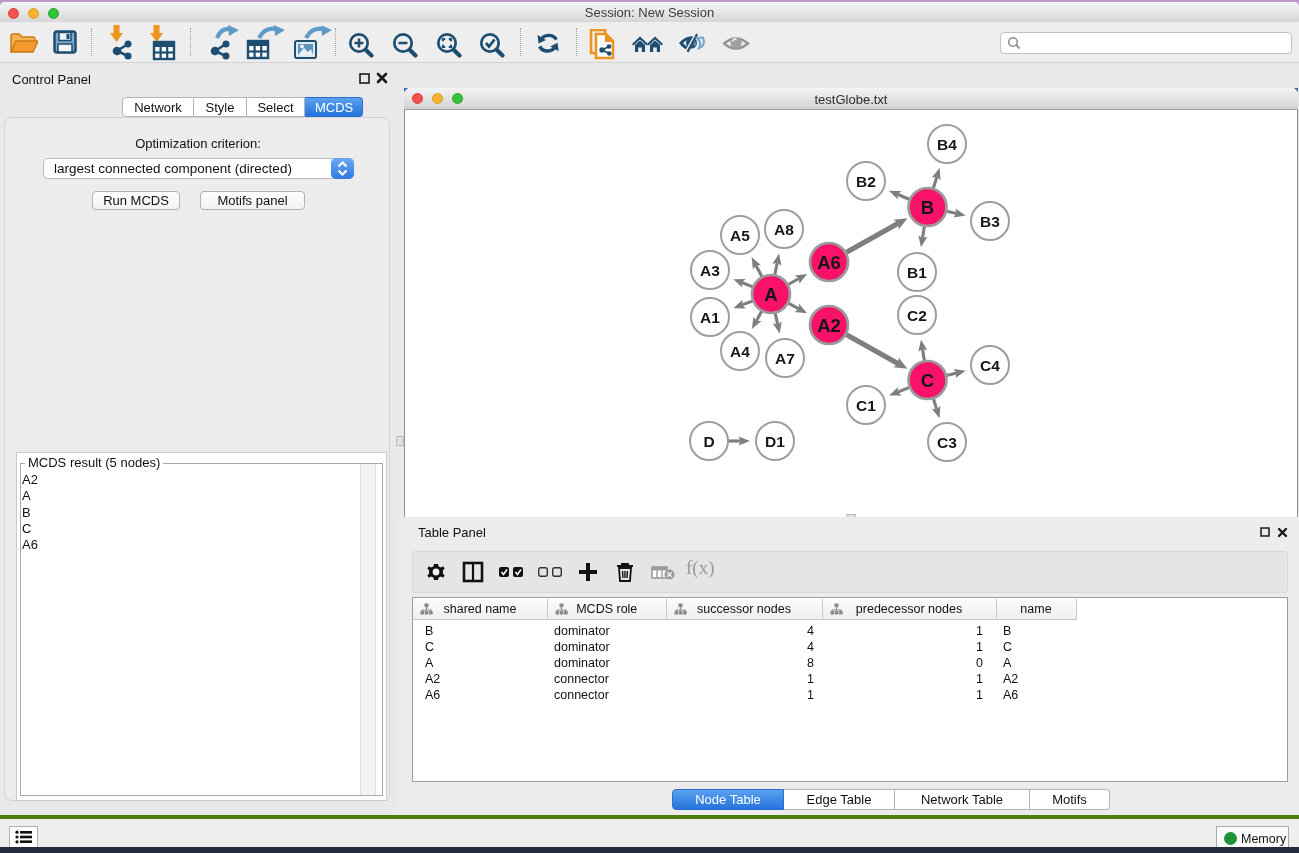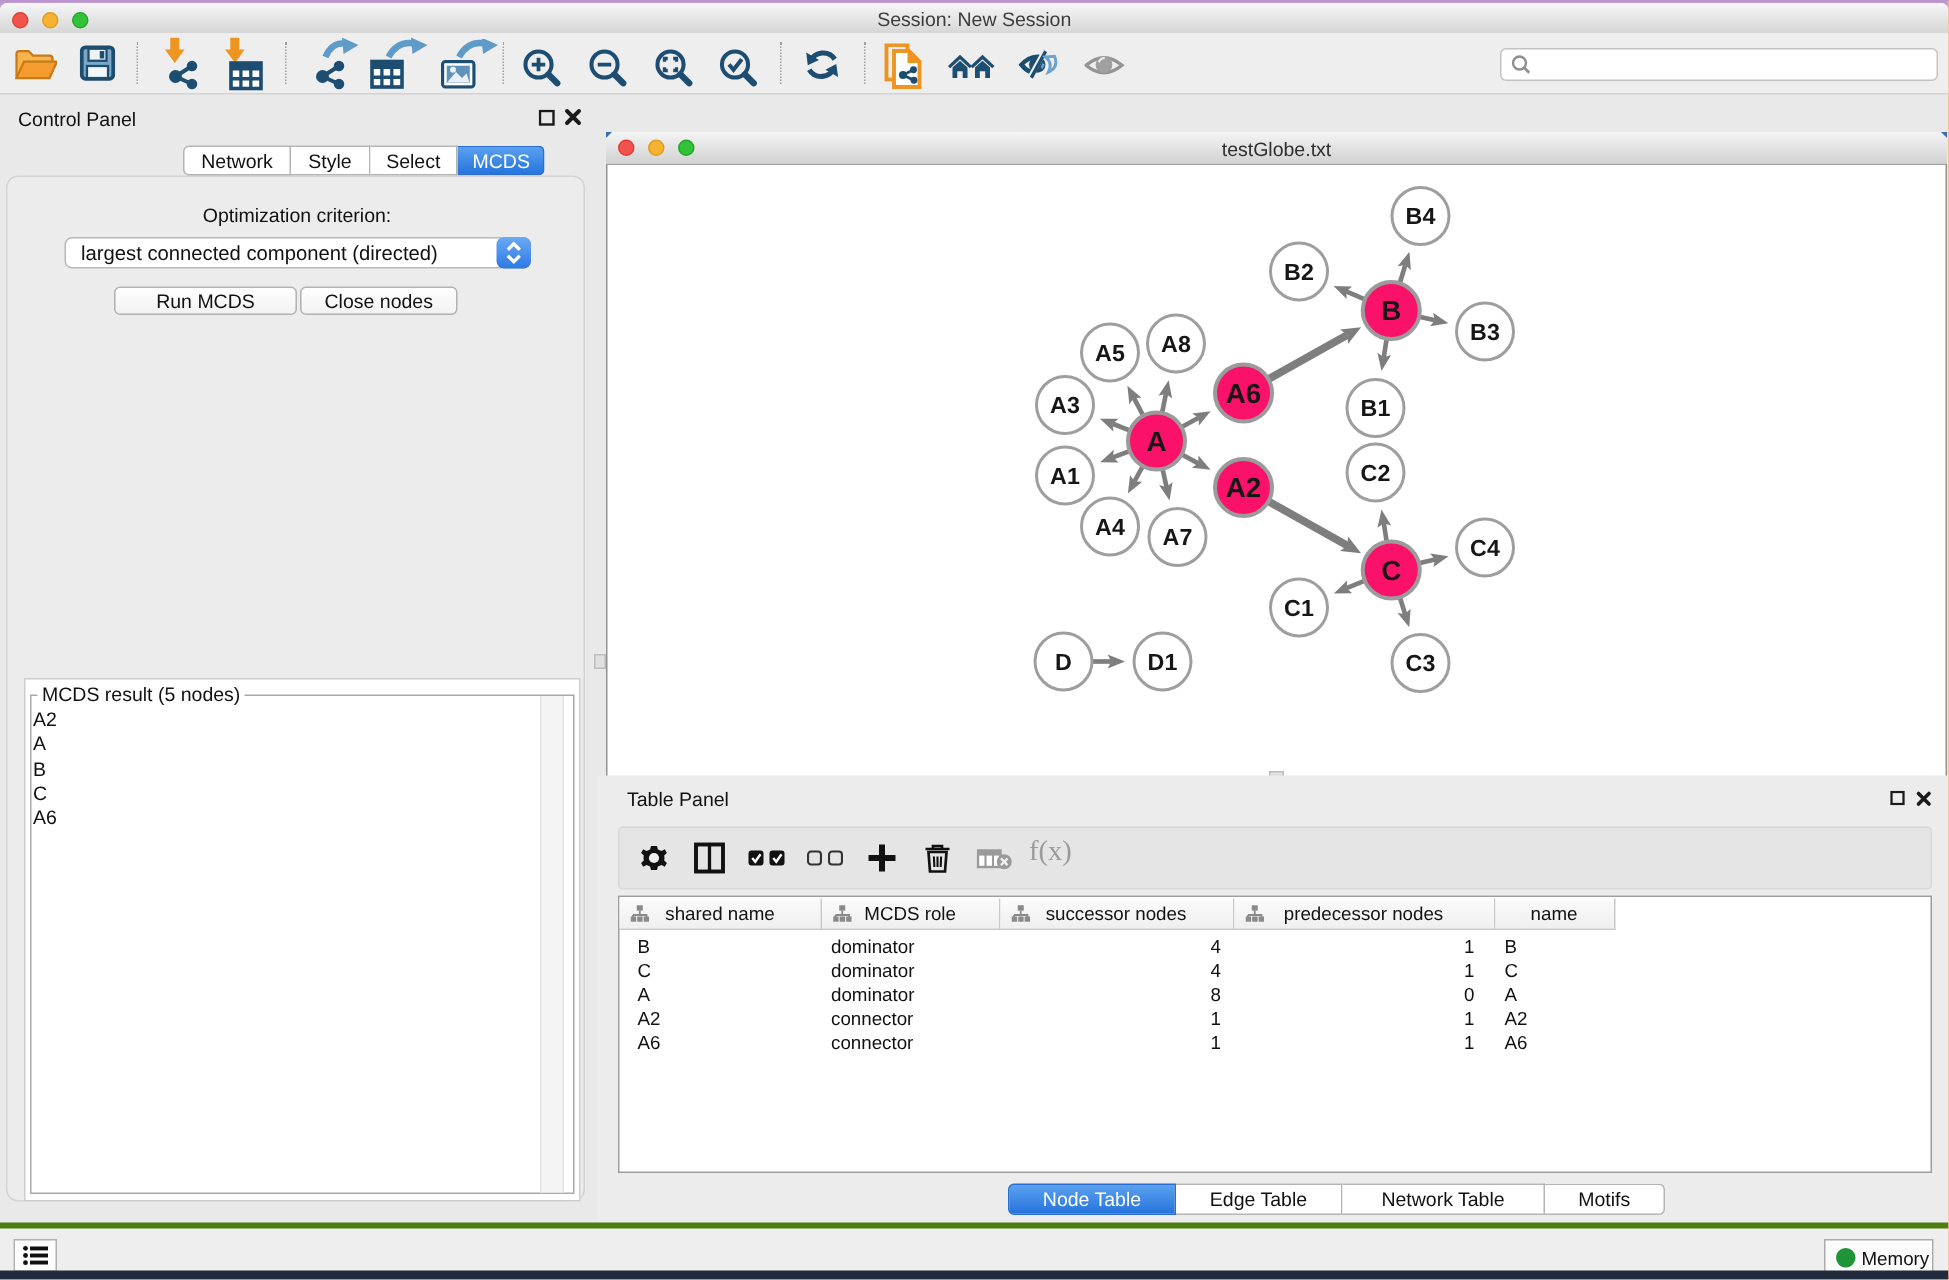--- a/index.html
+++ b/index.html
@@ -1,16 +1,16 @@
 <!DOCTYPE html>
 <html><head><meta charset="utf-8">
 <style>
   html,body{margin:0;padding:0;}
   body{font-family:"Liberation Sans",sans-serif;}
-  #page{position:relative;width:1299px;height:853px;overflow:hidden;background:#f97316;}
+  #page{position:relative;width:1299px;height:853px;overflow:hidden;background:#84cc16;}
   
   #desktop-top{position:absolute;left:0;top:0;width:1299px;height:10px;
      background:linear-gradient(#b993cc,#d7c4e2);}
   #win{position:absolute;left:0;top:2px;width:1299px;height:845px;background:#e9e9e9;
      border-radius:5px 5px 0 0;}
   
   #titlebar{position:absolute;left:0;top:0;width:1299px;height:20px;
      background:linear-gradient(#f6f6f6,#d6d6d6);border-radius:5px 5px 0 0;
      border-bottom:1px solid #c2c2c2;}
   .tl{position:absolute;top:7px;width:11px;height:11px;border-radius:50%;}
@@ -235,22 +235,22 @@
 <div id="opt-label">Optimization criterion:</div>
 <div id="dd">
         <div class="txt">largest connected component (directed)</div>
         <div class="step">
           <svg style="position:absolute;left:4px;top:2px" width="15" height="17" viewBox="0 0 15 17">
             <path d="M3.5 6.5 L7.5 2.5 L11.5 6.5" fill="none" stroke="#fff" stroke-width="2.2"></path>
             <path d="M3.5 10.5 L7.5 14.5 L11.5 10.5" fill="none" stroke="#fff" stroke-width="2.2"></path>
           </svg>
         </div>
       </div>
-<div class="btn" style="left:76px;top:189px;width:122px">Run MCDS</div>
-<div class="btn" style="left:200px;top:189px;width:105px">Close nodes</div>
+<div class="btn" style="left:92px;top:189px;width:88px">Run MCDS</div>
+<div class="btn" style="left:200px;top:189px;width:105px">Motifs panel</div>
 <div id="resultbox">
         <div id="fieldset">
           <div class="legend">MCDS result (5 nodes)</div>
         </div>
         <div id="mcds-list">A2<br>A<br>B<br>C<br>A6</div>
         <div id="vscroll"></div>
       </div>
 <div class="handle" style="left:396px;top:434px;width:6px;height:8px"></div>
 <div id="nw">
 <div id="nw-title">

